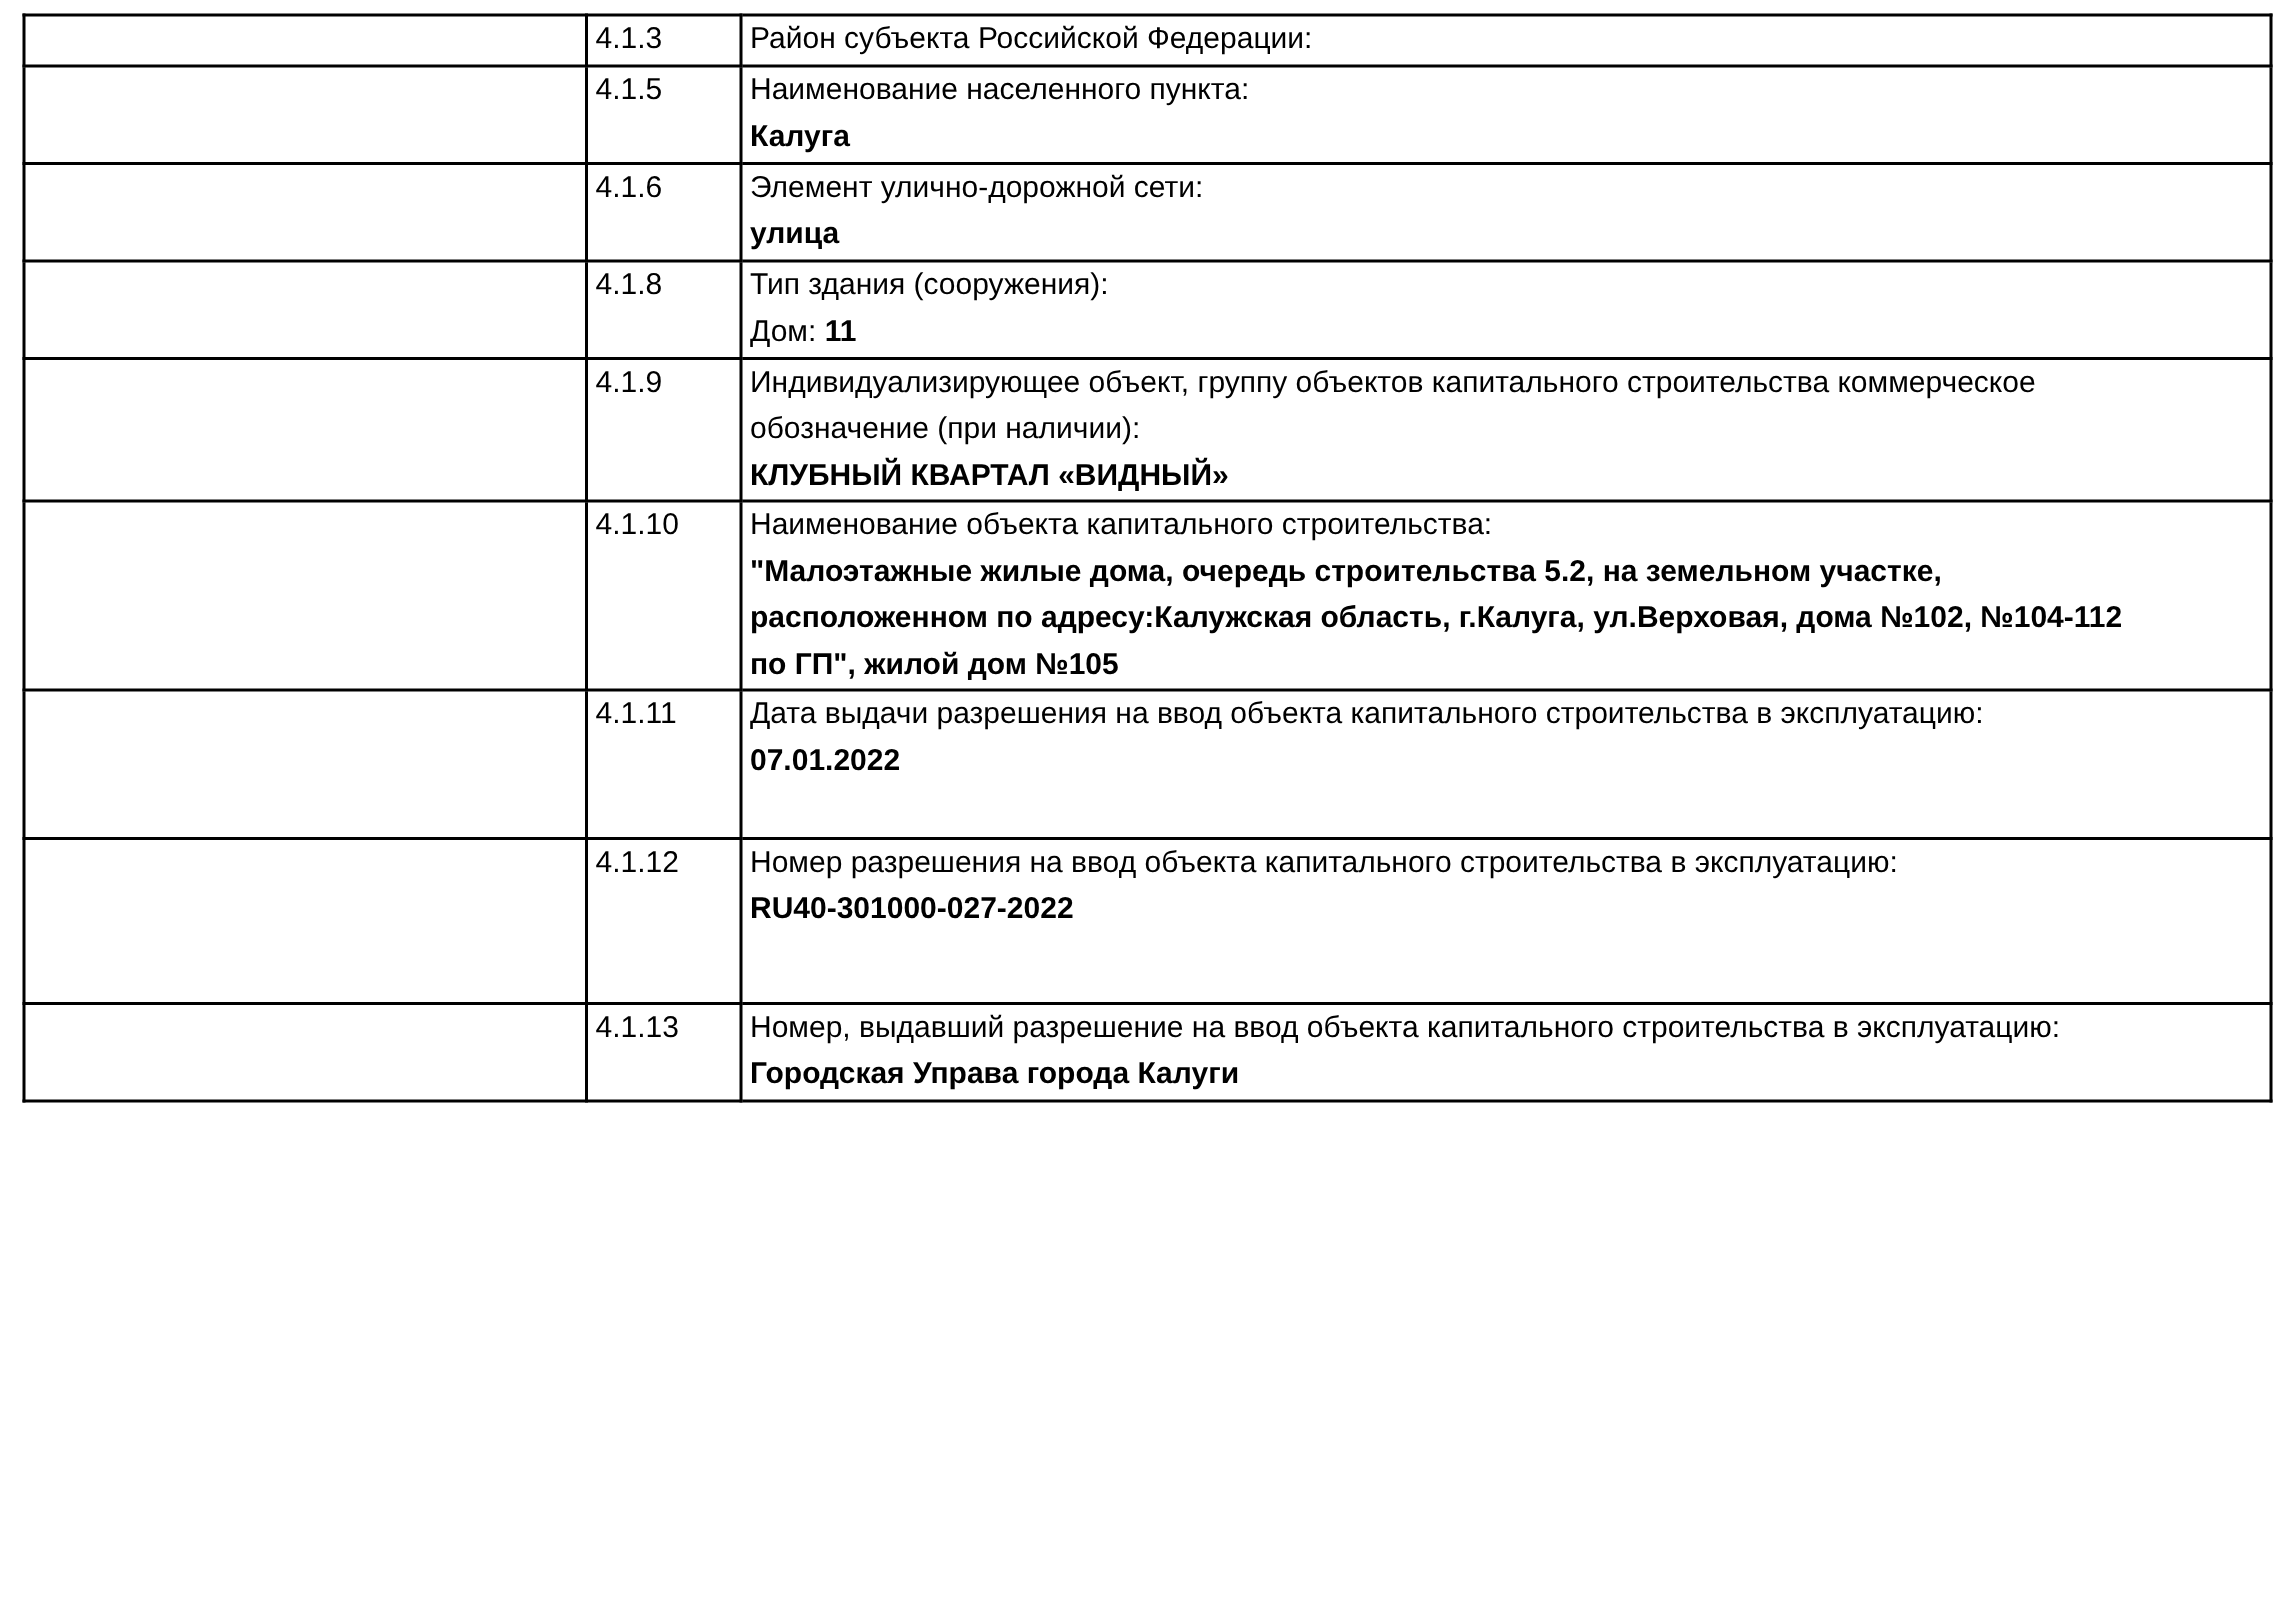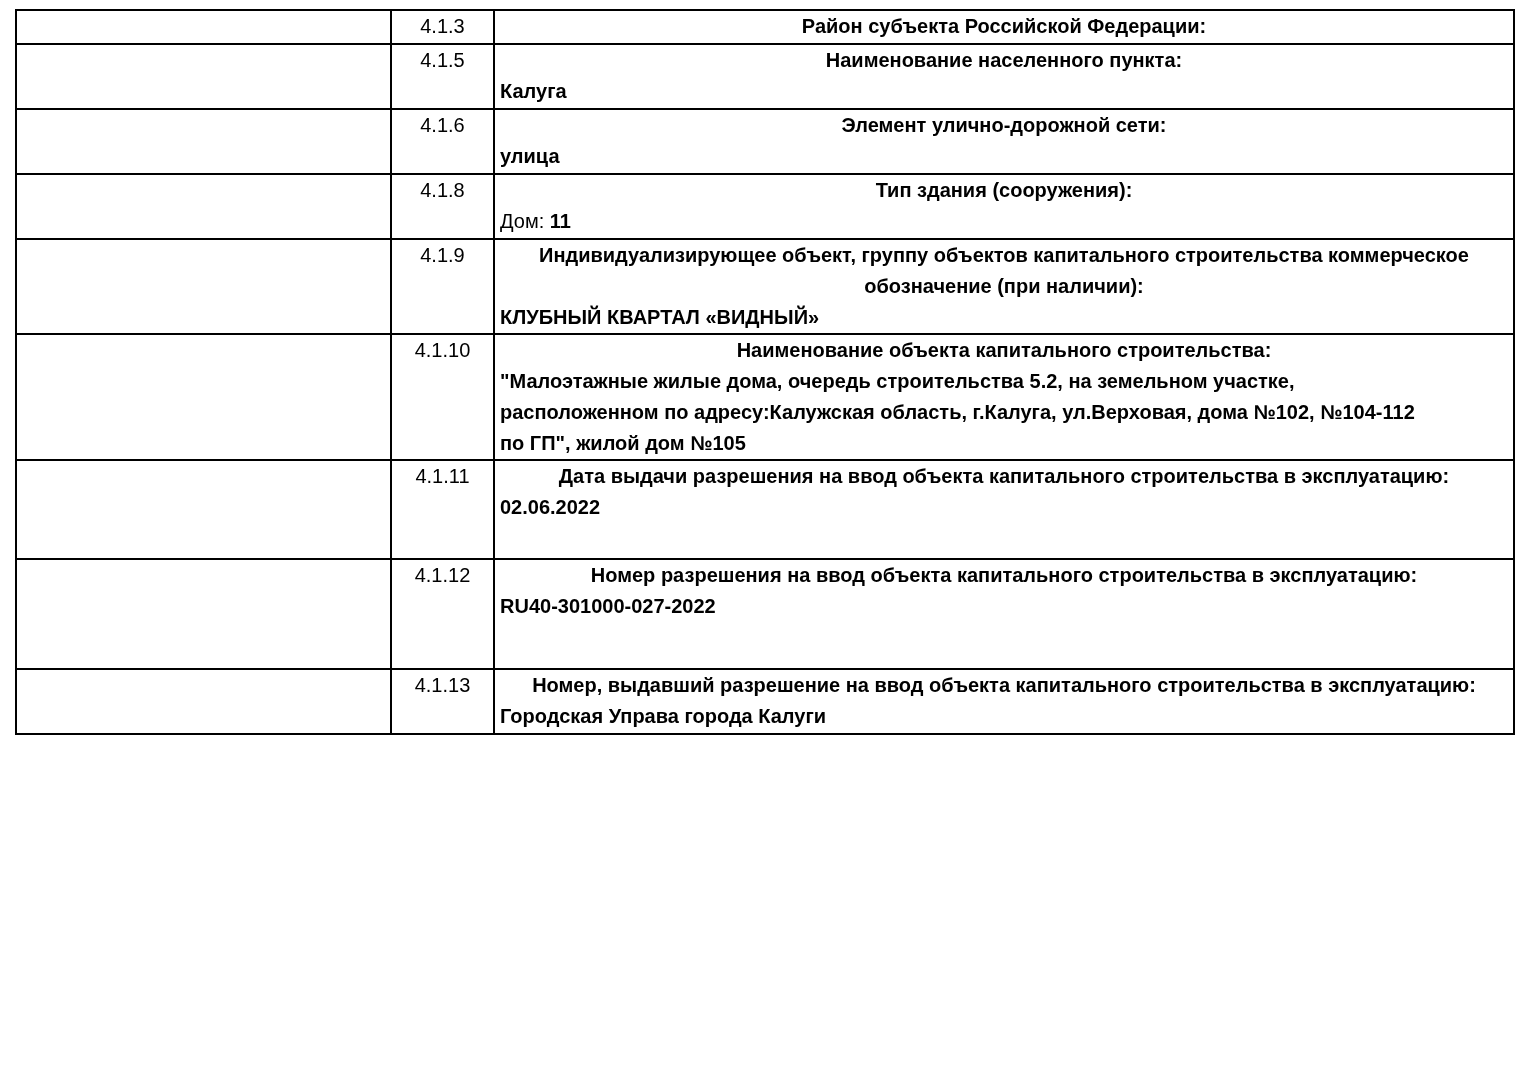--- a/index.html
+++ b/index.html
@@ -39,26 +39,24 @@
     padding: 0 5px;
     font-size: 20px;
     line-height: 31px;
     vertical-align: top;
     overflow: hidden;
   }
   td.col-empty { padding: 0; }
   td.col-num {
     vertical-align: middle;
     padding-left: 4px;
-    text-align: center;
   }
   td.col-content .label {
-    font-weight: bold;
+    font-weight: normal;
     white-space: pre-wrap;
-    text-align: center;
   }
   td.col-content .value {
     font-weight: bold;
     white-space: pre-wrap;
   }
   td.col-content .value .prefix {
     font-weight: normal;
     text-align: right;
   }
 </style>
@@ -121,21 +119,21 @@
             <div class="value"><b>"Малоэтажные жилые дома, очередь строительства 5.2, на земельном участке,
 расположенном по адресу:Калужская область, г.Калуга, ул.Верховая, дома №102, №104-112
 по ГП", жилой дом №105</b></div>
           </td>
         </tr>
         <tr>
           <td class="col-empty"></td>
           <td class="col-num">4.1.11</td>
           <td class="col-content">
             <div class="label">Дата выдачи разрешения на ввод объекта капитального строительства в эксплуатацию:</div>
-            <div class="value"><b>02.06.2022</b></div>
+            <div class="value"><b>07.01.2022</b></div>
           </td>
         </tr>
         <tr>
           <td class="col-empty"></td>
           <td class="col-num">4.1.12</td>
           <td class="col-content">
             <div class="label">Номер разрешения на ввод объекта капитального строительства в эксплуатацию:</div>
             <div class="value"><b>RU40-301000-027-2022</b></div>
           </td>
         </tr>

